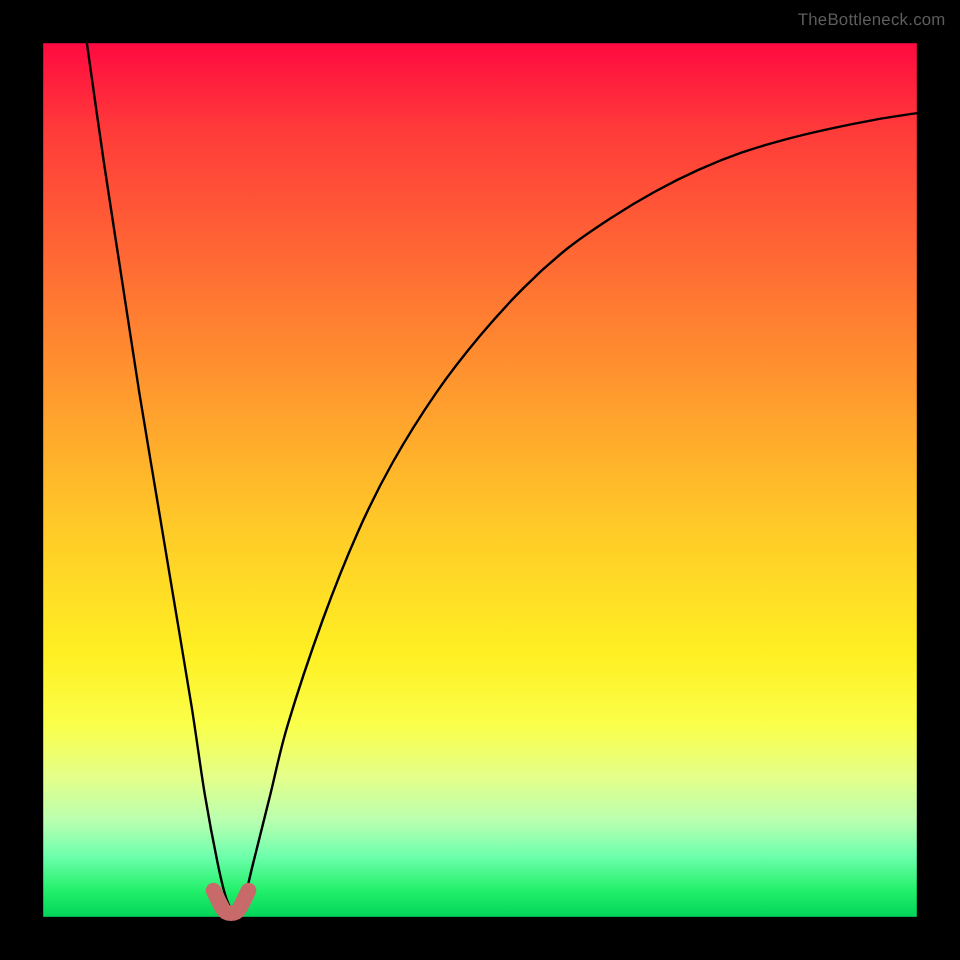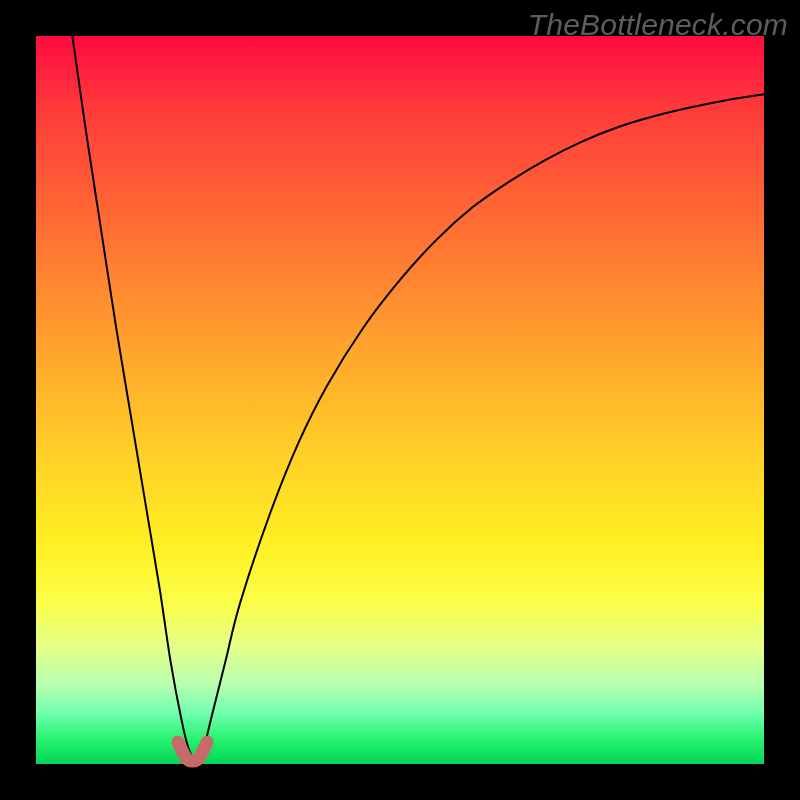--- a/index.html
+++ b/index.html
@@ -38,24 +38,23 @@
       #6fffad 93%,
       #22f06a 97%,
       #03d45a 100%
     );
   }
   .watermark {
     position: absolute;
     top: 8px;
     right: 12px;
     color: #5d5d5d;
-    font-size: 30px;
+    font-size: 14px;
     letter-spacing: 0.2px;
     font-weight: 400;
-    font-style: italic;
   }
   svg.curves {
     position: absolute;
     left: 0;
     top: 0;
     width: 728px;
     height: 728px;
     overflow: visible;
   }
 </style>

